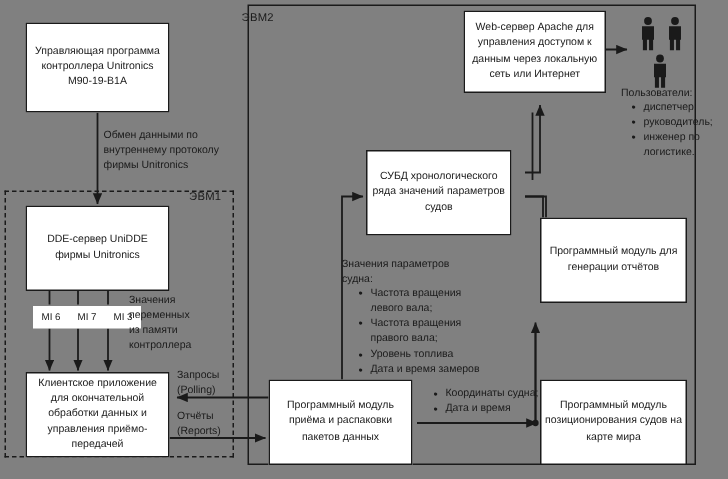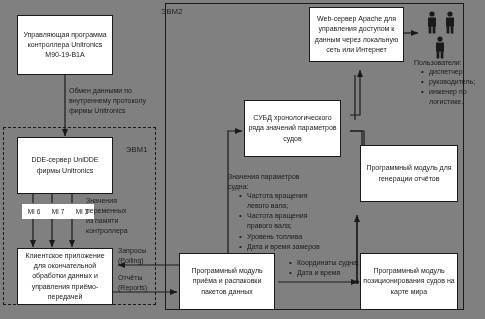--- a/index.html
+++ b/index.html
@@ -95,21 +95,21 @@
 </style>
 </head>
 <body>
 
 <div id="canvas">
 
   <div class="container-solid" style="left:165px; top:3px; width:299px; height:307px;"></div>
   <div class="zone-label" style="left:161px; top:7px;">ЭВМ2</div>
 
   <div class="container-dashed" style="left:3px; top:127px; width:153px; height:178px;"></div>
-  <div class="zone-label" style="left:126px; top:145px;">ЭВМ1</div>
+  <div class="zone-label" style="left:126px; top:126px;">ЭВМ1</div>
 
   <svg class="wires" viewBox="0 0 485 319">
     <defs>
       <marker id="arw" markerWidth="7" markerHeight="7" refX="6" refY="2.6" orient="auto">
         <path d="M0,0 L6.2,2.6 L0,5.2 z" fill="#1a1a1a"></path>
       </marker>
     </defs>
     <g stroke="#1a1a1a" stroke-width="1.2" fill="none">
 
       <path d="M65,75 L65,136" marker-end="url(#arw)"></path>

